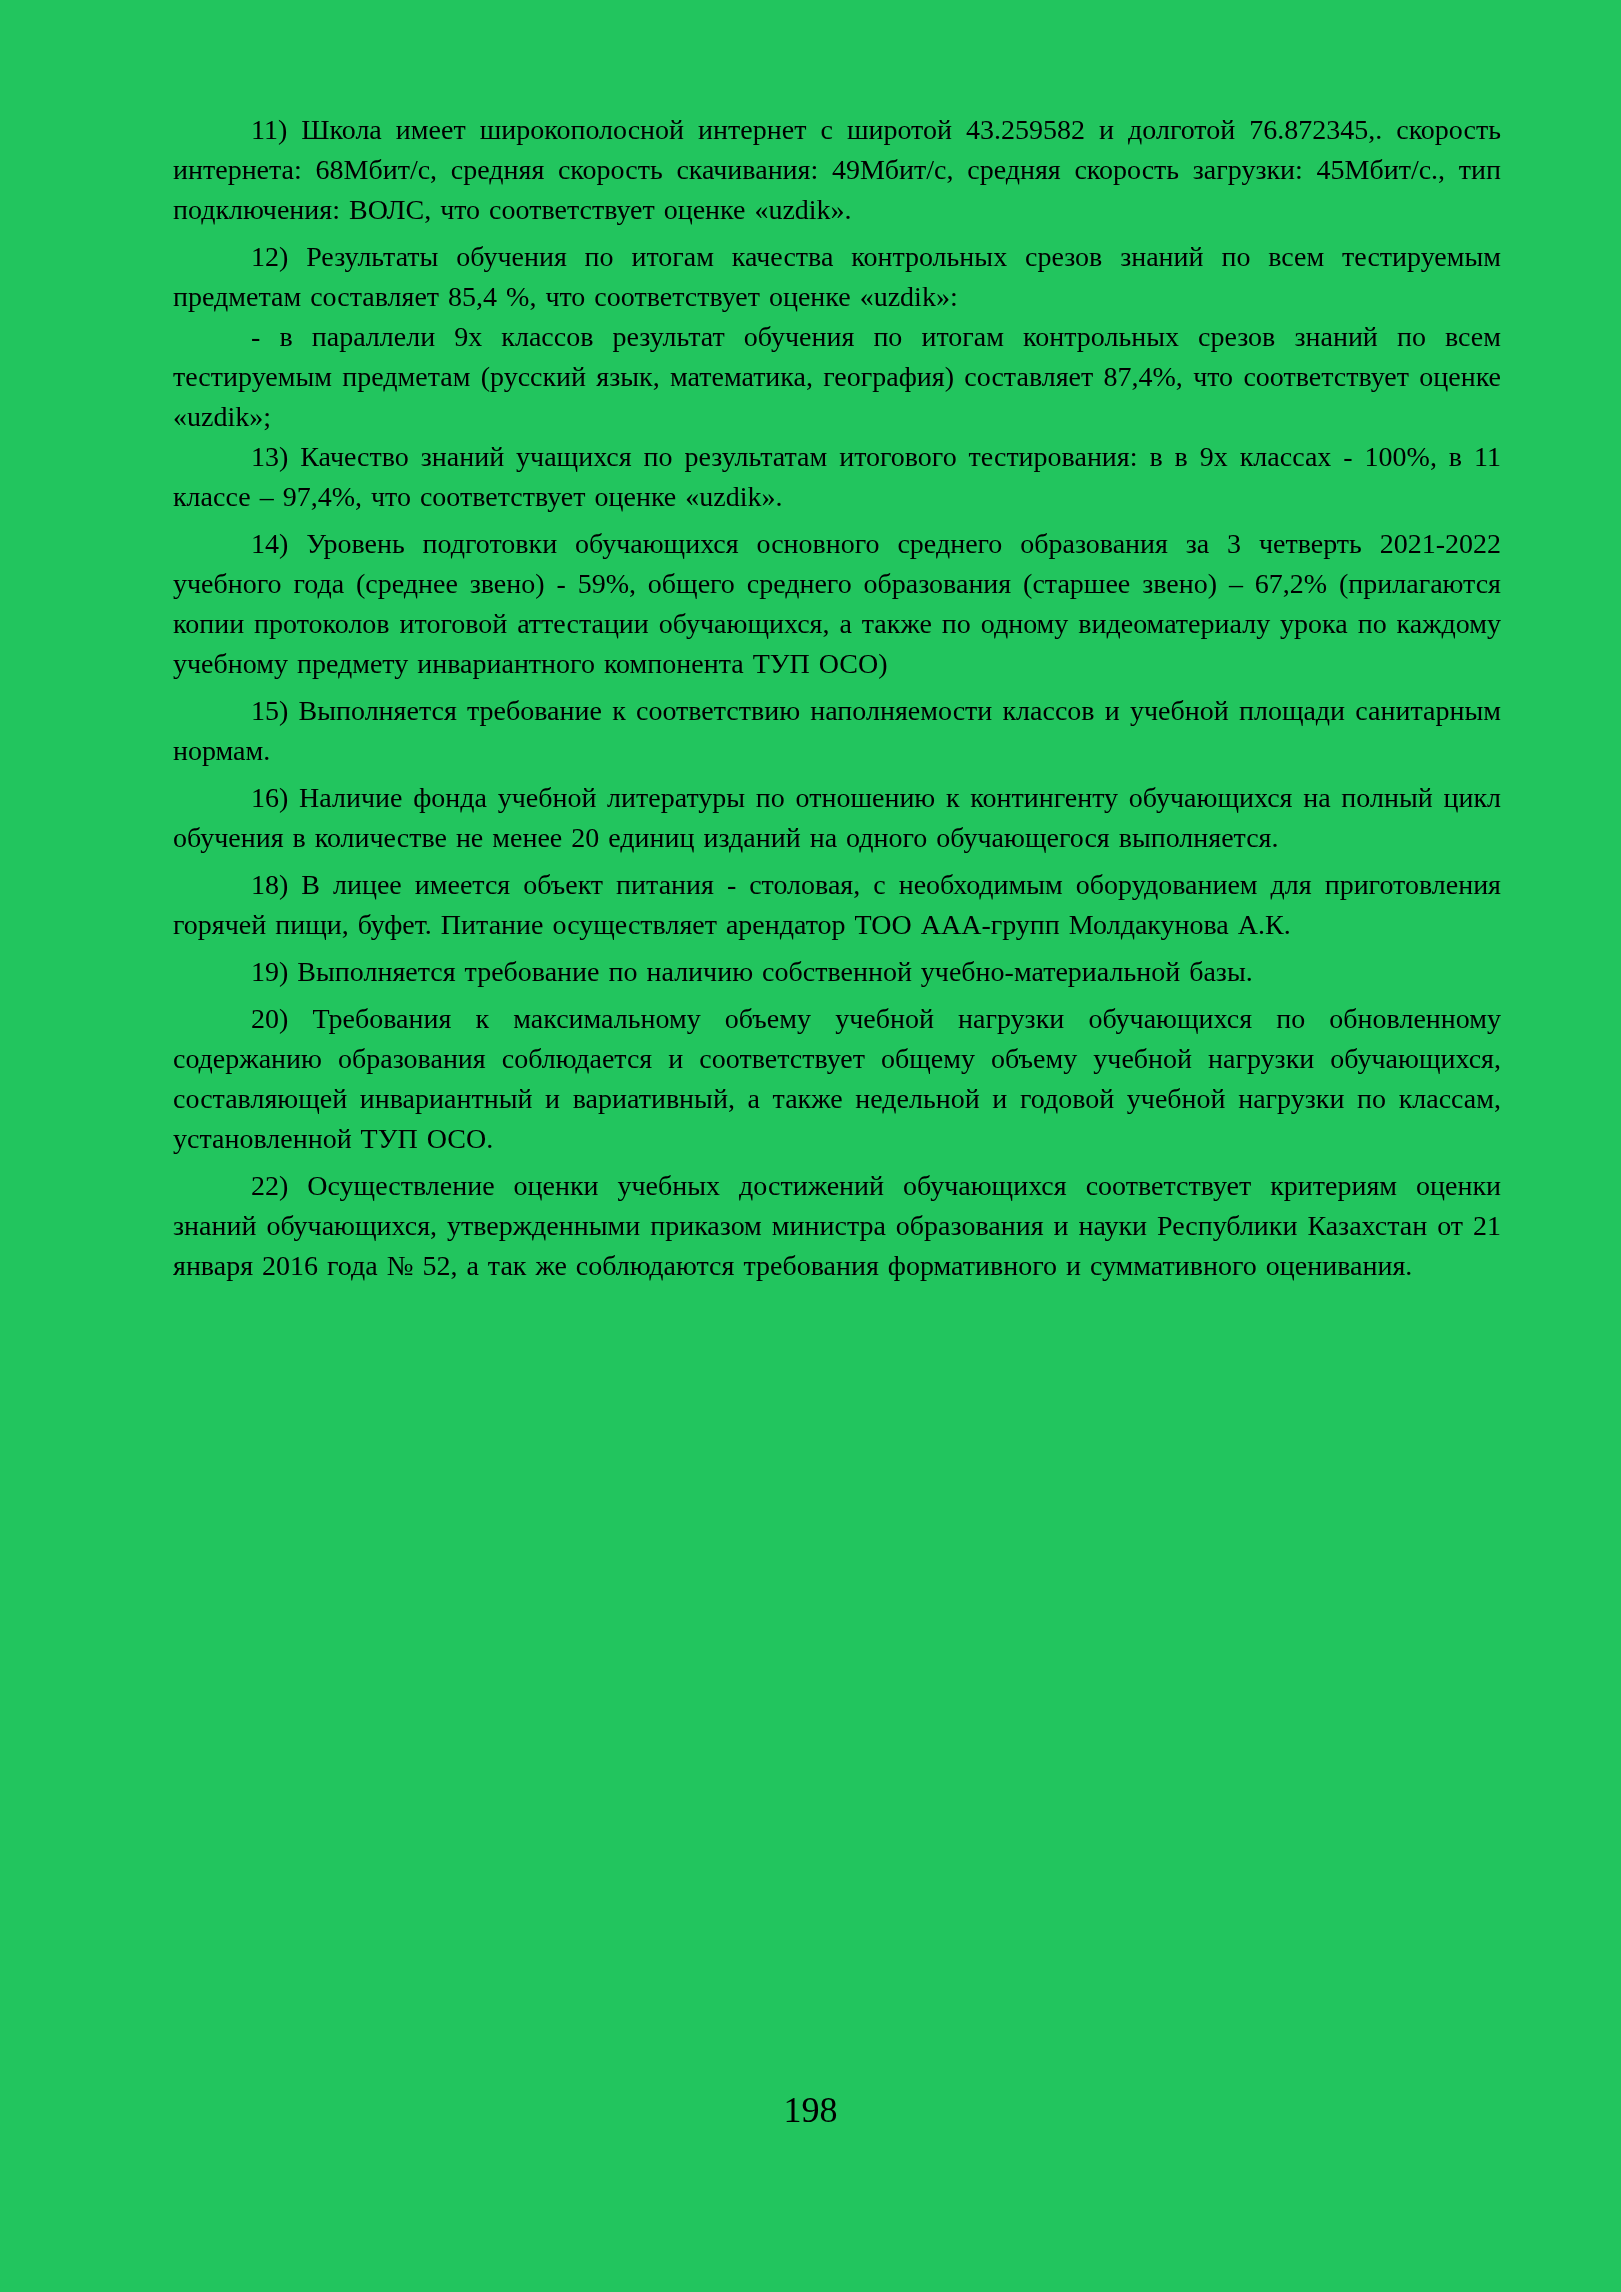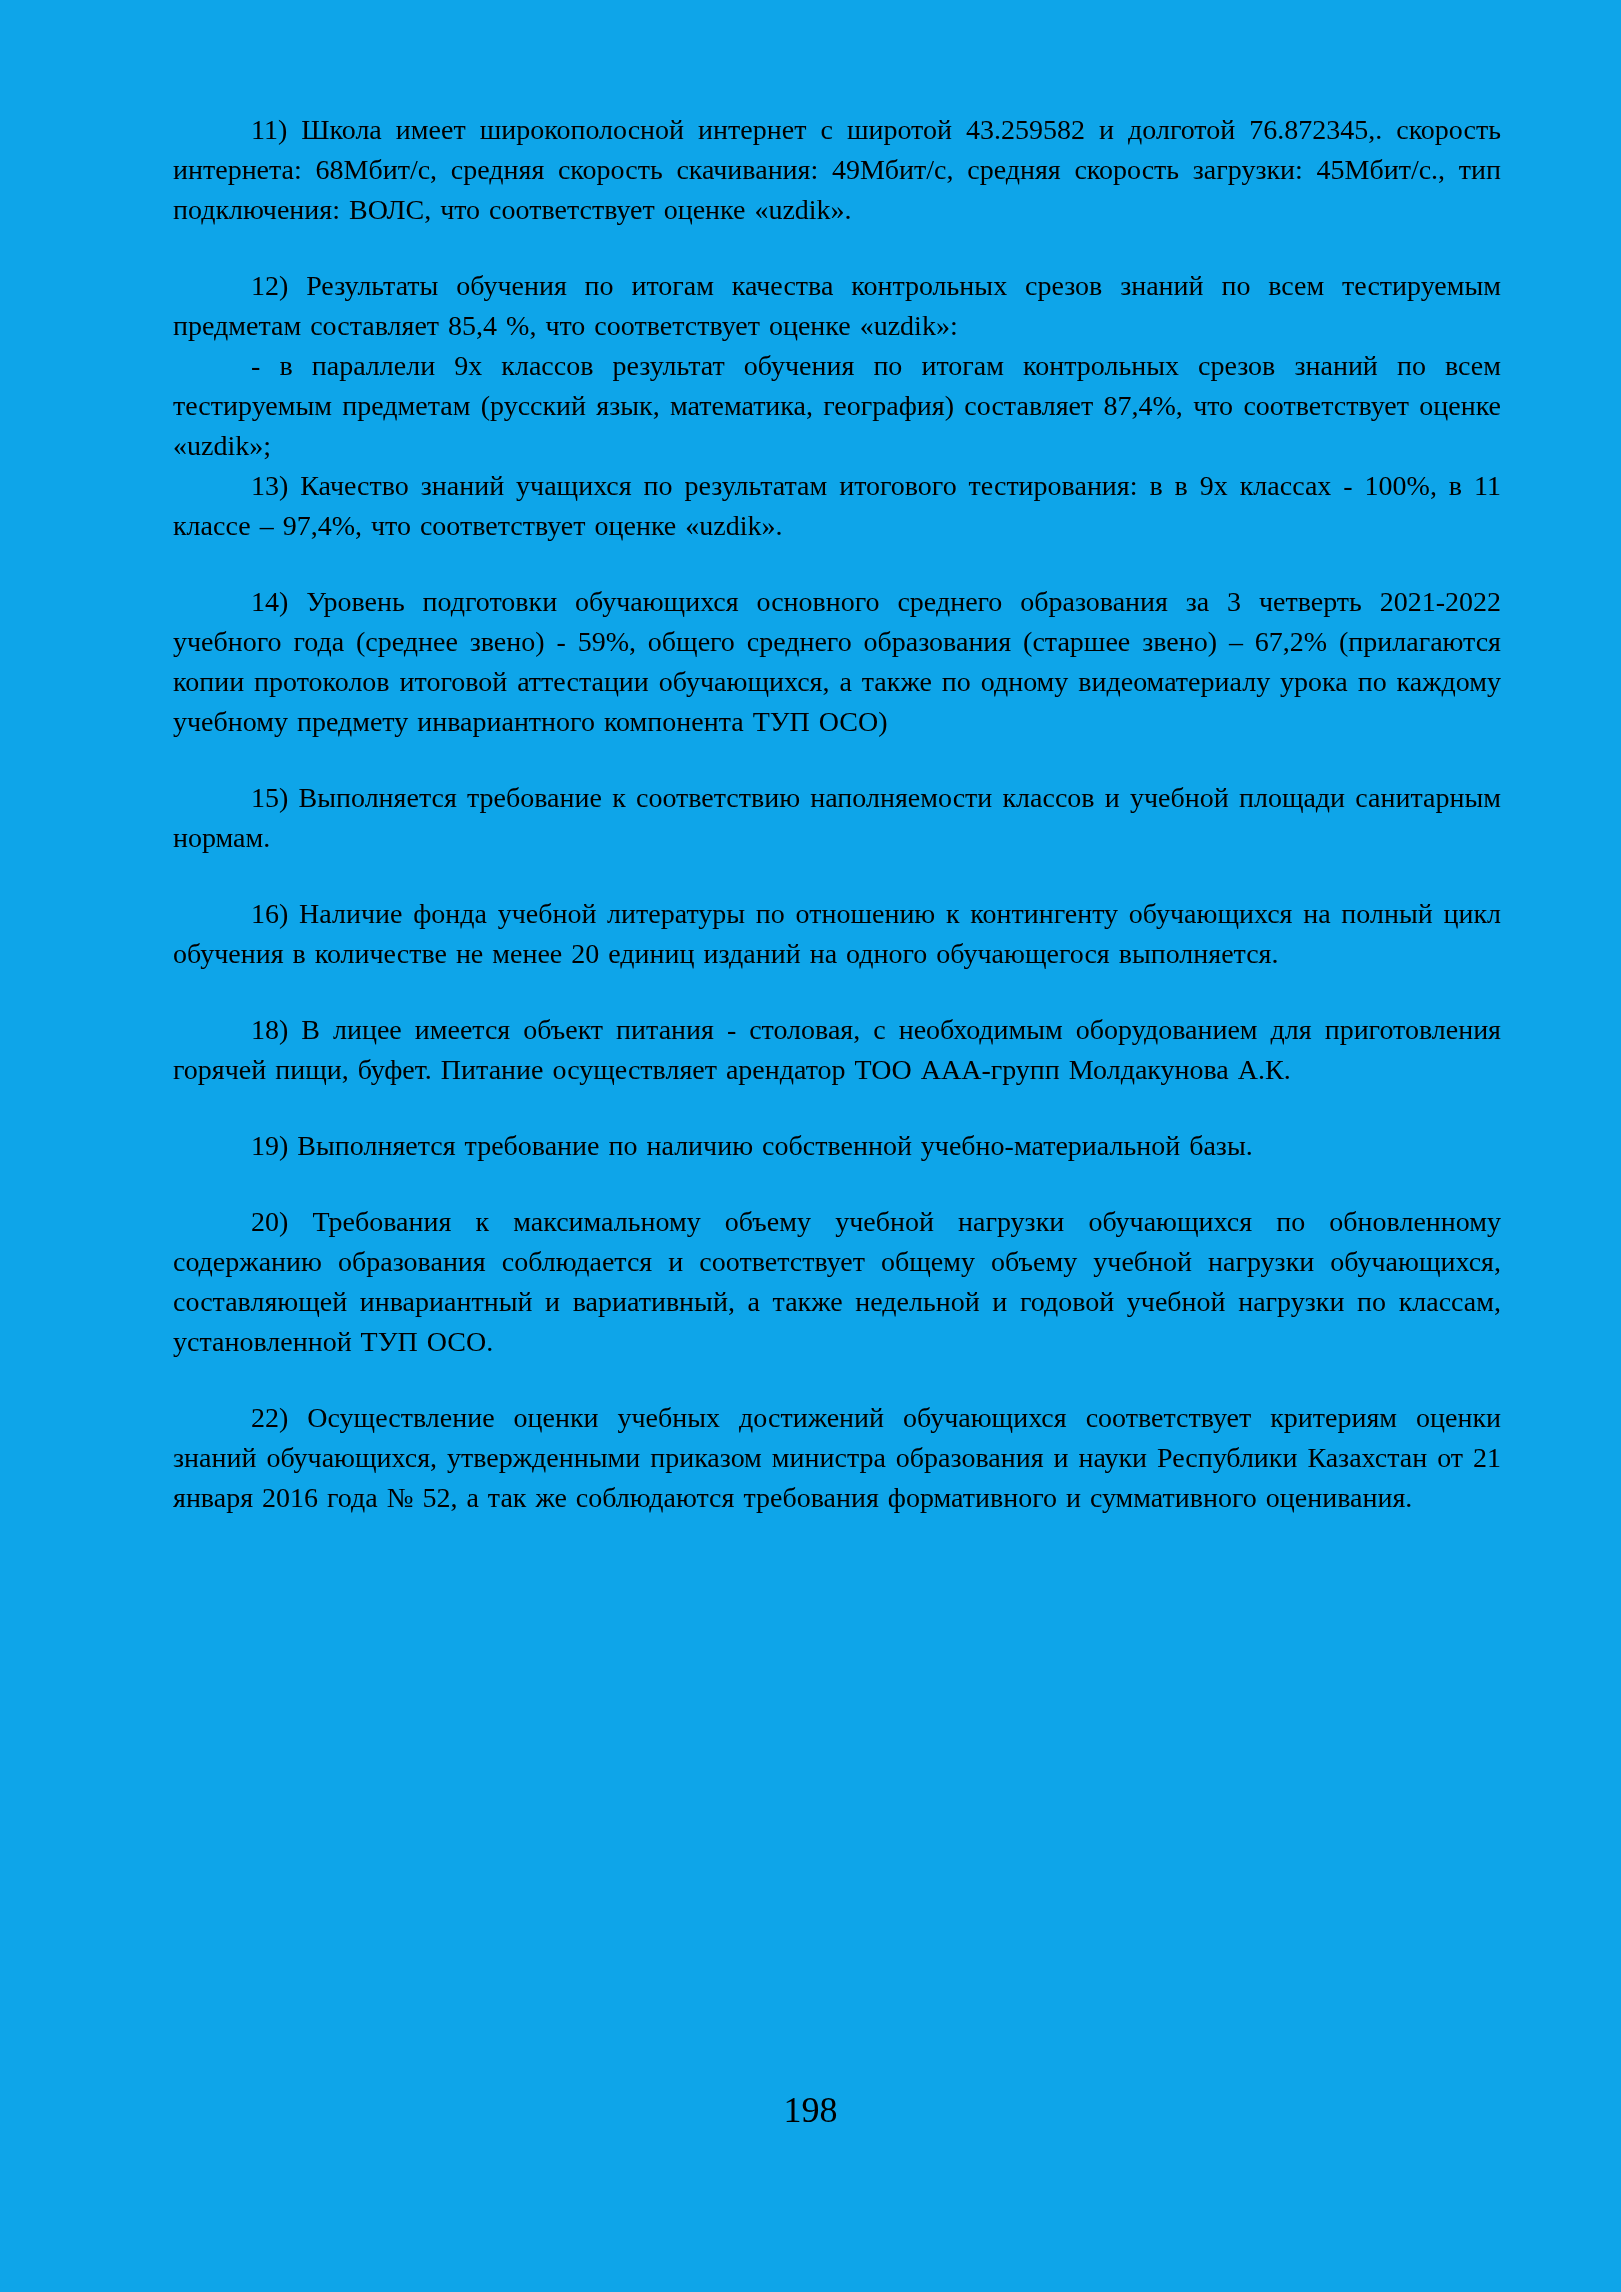--- a/index.html
+++ b/index.html
@@ -1,32 +1,32 @@
 <!DOCTYPE html>
 <html lang="ru"><head>
 <meta charset="utf-8">
 <style>
   * { margin: 0; padding: 0; box-sizing: border-box; }
   html, body { background: #ffffff; }
   .page {
     position: relative;
     width: 1621px;
     height: 2293px;
-    background: #0ea5e9;
+    background: #22c55e;
     color: #000000;
     font-family: "Liberation Serif", "DejaVu Serif", serif;
     font-size: 28px;
     line-height: 40px;
     padding: 110px 120px 0 173px;
     overflow: hidden;
   }
   .para {
     text-align: justify;
     text-indent: 78px;
-    margin-top: 36px;
+    margin-top: 7px;
     word-spacing: 2px;
   }
   .para.first { margin-top: 0; }
   .para.flush { margin-top: 0; }
   .footer {
     position: absolute;
     top: 2090px;
     left: 0;
     width: 100%;
     text-align: center;

